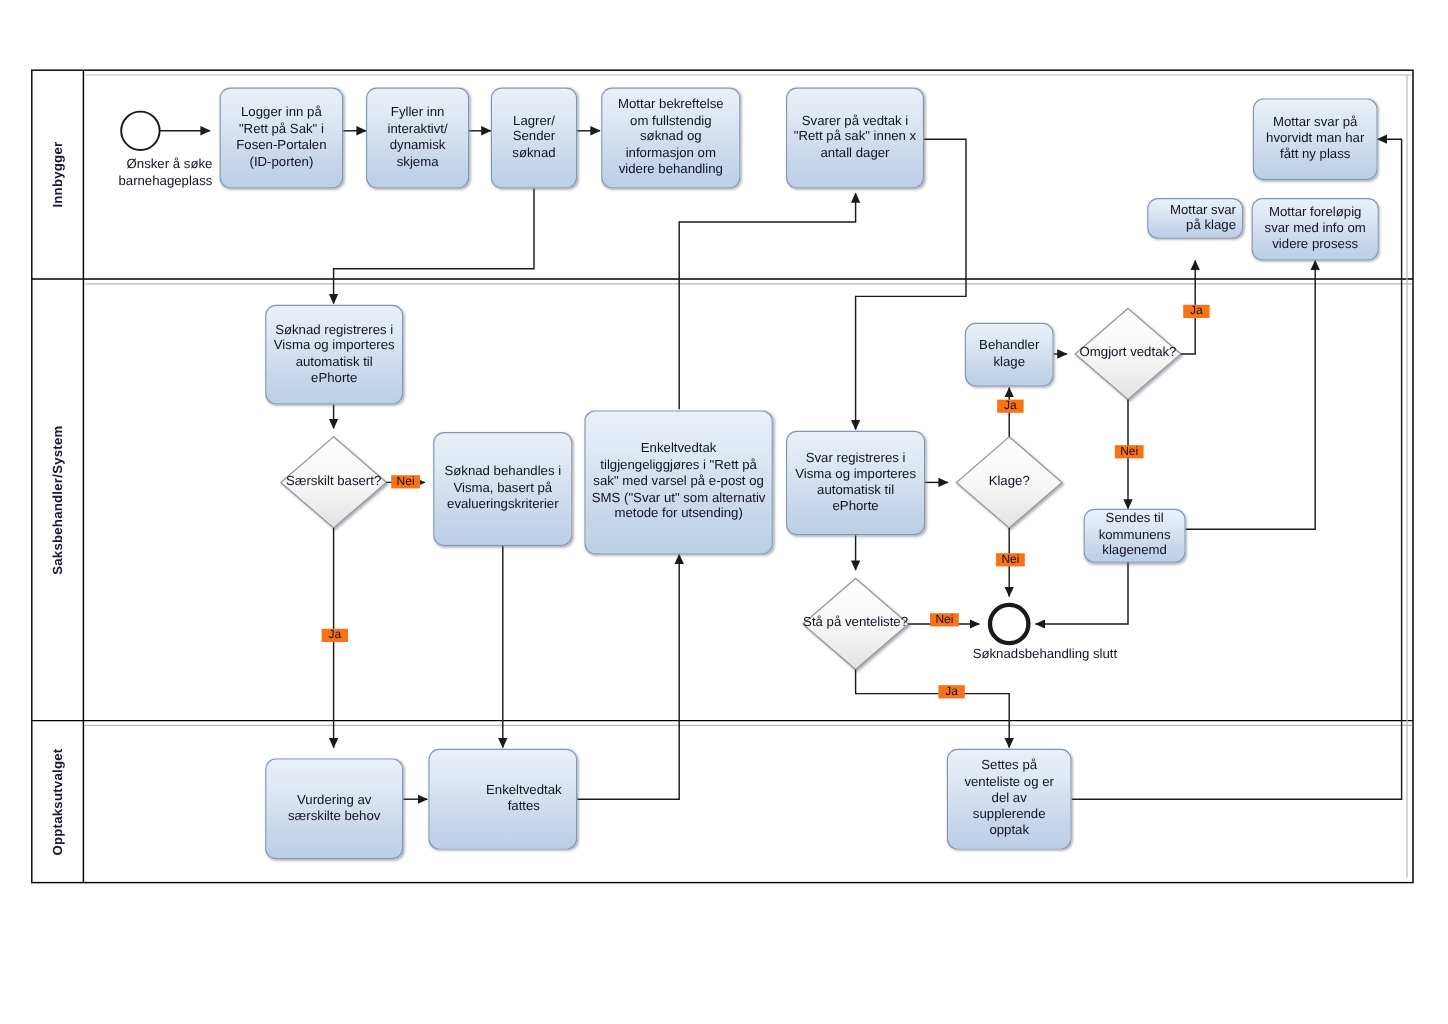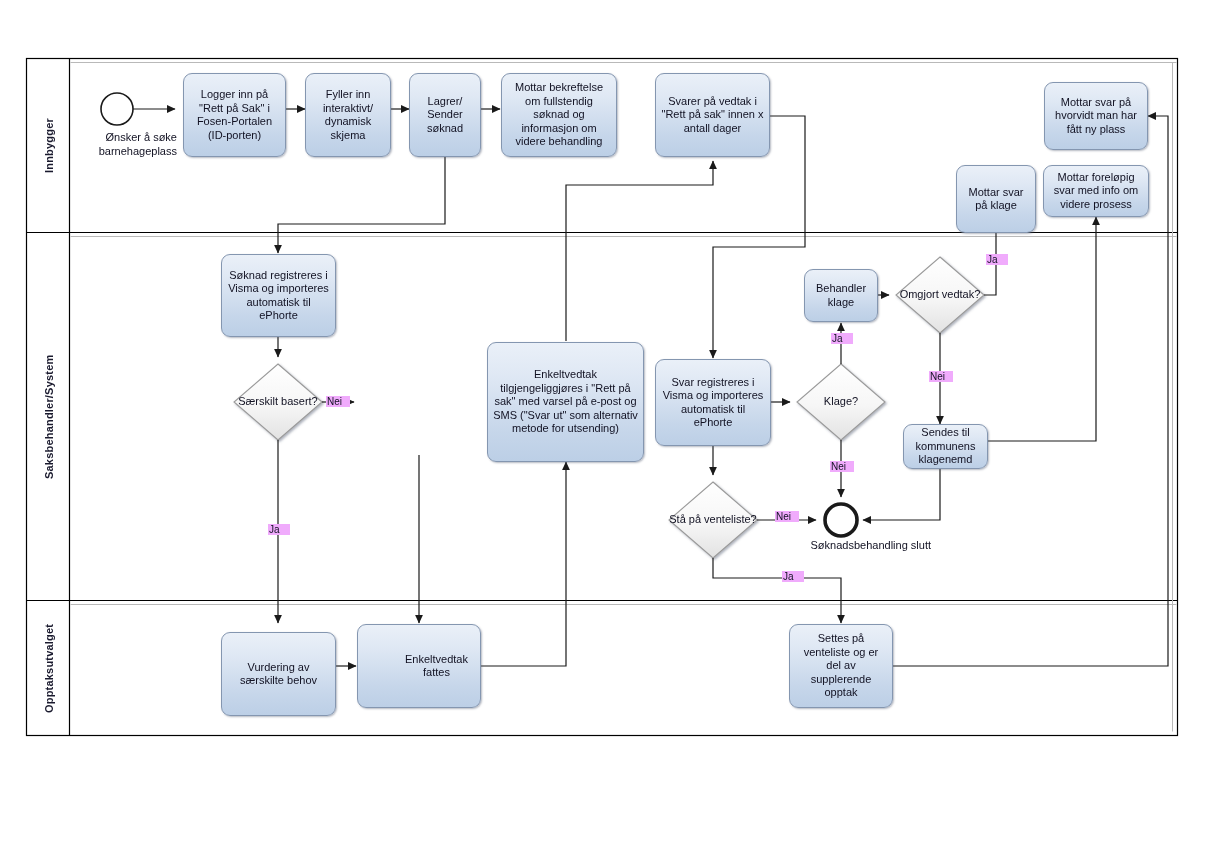--- a/index.html
+++ b/index.html
@@ -27,22 +27,22 @@
   .gw-text{
     position:absolute;left:0;top:0;width:100%;height:100%;
     display:flex;align-items:center;justify-content:center;text-align:center;
     font-size:11px;line-height:13.5px;color:#111122;pointer-events:none;
   }
   .evt-label{
     position:absolute;text-align:right;font-size:11px;line-height:13.5px;
     color:#111122;white-space:pre-line;
   }
   .flowlabel{
-    position:absolute;font-size:10px;color:#111122;background:#f0abfc;
-    padding:0 1px;line-height:11px;text-align:left;
+    position:absolute;font-size:10px;color:#111122;background:#f97316;
+    padding:0 1px;line-height:11px;text-align:center;
   }
 </style>
 </head>
 <body>
 
 <div id="stage">
 
   <svg id="svg" xmlns="http://www.w3.org/2000/svg" viewBox="0 0 1207 853">
     <defs>
       <marker id="arrow" markerWidth="9" markerHeight="9" refX="8" refY="4.5" orient="auto" markerUnits="userSpaceOnUse">
@@ -140,24 +140,25 @@
   <div class="evt-label" style="left:57px;top:131px;width:120px;">Ønsker å søke
 barnehageplass</div>
   <div class="evt-label" style="left:751px;top:539px;width:180px;">Søknadsbehandling slutt</div>
 
   <div class="node task" style="left:183px;top:73px;width:103px;height:84px;">Logger inn på "Rett på Sak" i Fosen-Portalen (ID-porten)</div>
   <div class="node task" style="left:305px;top:73px;width:86px;height:84px;">Fyller inn interaktivt/ dynamisk skjema</div>
   <div class="node task" style="left:409px;top:73px;width:72px;height:84px;">Lagrer/ Sender søknad</div>
   <div class="node task" style="left:501px;top:73px;width:116px;height:84px;">Mottar bekreftelse om fullstendig søknad og informasjon om videre behandling</div>
   <div class="node task" style="left:655px;top:73px;width:115px;height:84px;">Svarer på vedtak i "Rett på sak" innen x antall dager</div>
   <div class="node task" style="left:1044px;top:82px;width:104px;height:68px;">Mottar svar på hvorvidt man har fått ny plass</div>
-  <div class="node task" style="left:956px;top:165px;width:80px;height:68px;">Mottar svar på klage</div>
+  <div class="node task" style="left:956px;top:165px;width:80px;height:34px;text-align:right;">Mottar svar på klage</div>
   <div class="node task" style="left:1043px;top:165px;width:106px;height:52px;">Mottar foreløpig svar med info om videre prosess</div>
 
   <div class="node task" style="left:221px;top:254px;width:115px;height:83px;">Søknad registreres i Visma og importeres automatisk til ePhorte</div>
+  <div class="node task" style="left:361px;top:360px;width:116px;height:95px;">Søknad behandles i Visma, basert på evalueringskriterier</div>
   <div class="node task" style="left:487px;top:342px;width:157px;height:120px;">Enkeltvedtak tilgjengeliggjøres i  "Rett på sak" med varsel på e-post og SMS ("Svar ut" som alternativ metode for utsending)</div>
   <div class="node task" style="left:655px;top:359px;width:116px;height:87px;">Svar registreres i Visma og importeres automatisk til ePhorte</div>
   <div class="node task" style="left:804px;top:269px;width:74px;height:53px;">Behandler klage</div>
   <div class="node task" style="left:903px;top:424px;width:85px;height:45px;">Sendes til kommunens klagenemd</div>
 
   <div class="node task" style="left:221px;top:632px;width:115px;height:84px;">Vurdering av særskilte behov</div>
   <div class="node task" style="left:357px;top:624px;width:124px;height:84px;padding-left:40px;">Enkeltvedtak fattes</div>
   <div class="node task" style="left:789px;top:624px;width:104px;height:84px;">Settes på venteliste og er del av supplerende opptak</div>
 
   <div class="gw-wrap" style="left:234px;top:364px;width:88px;height:76px;">

